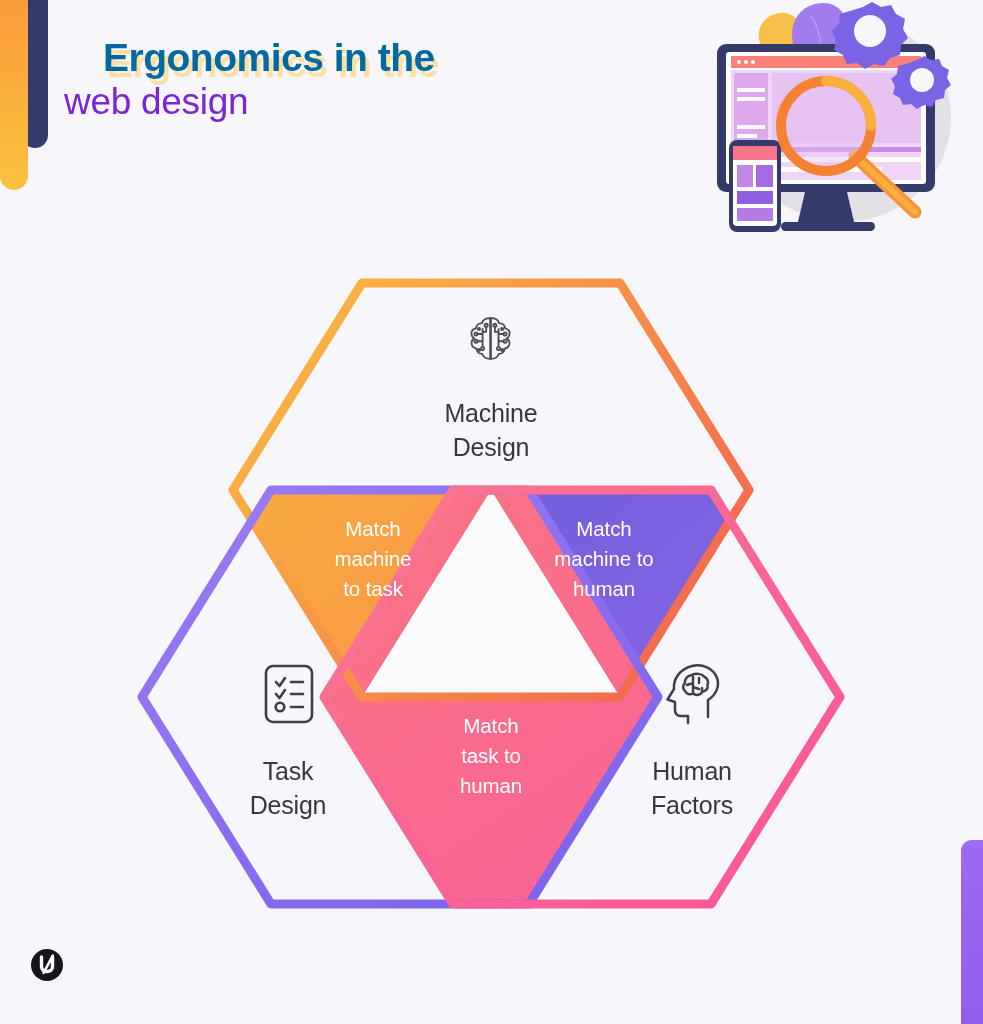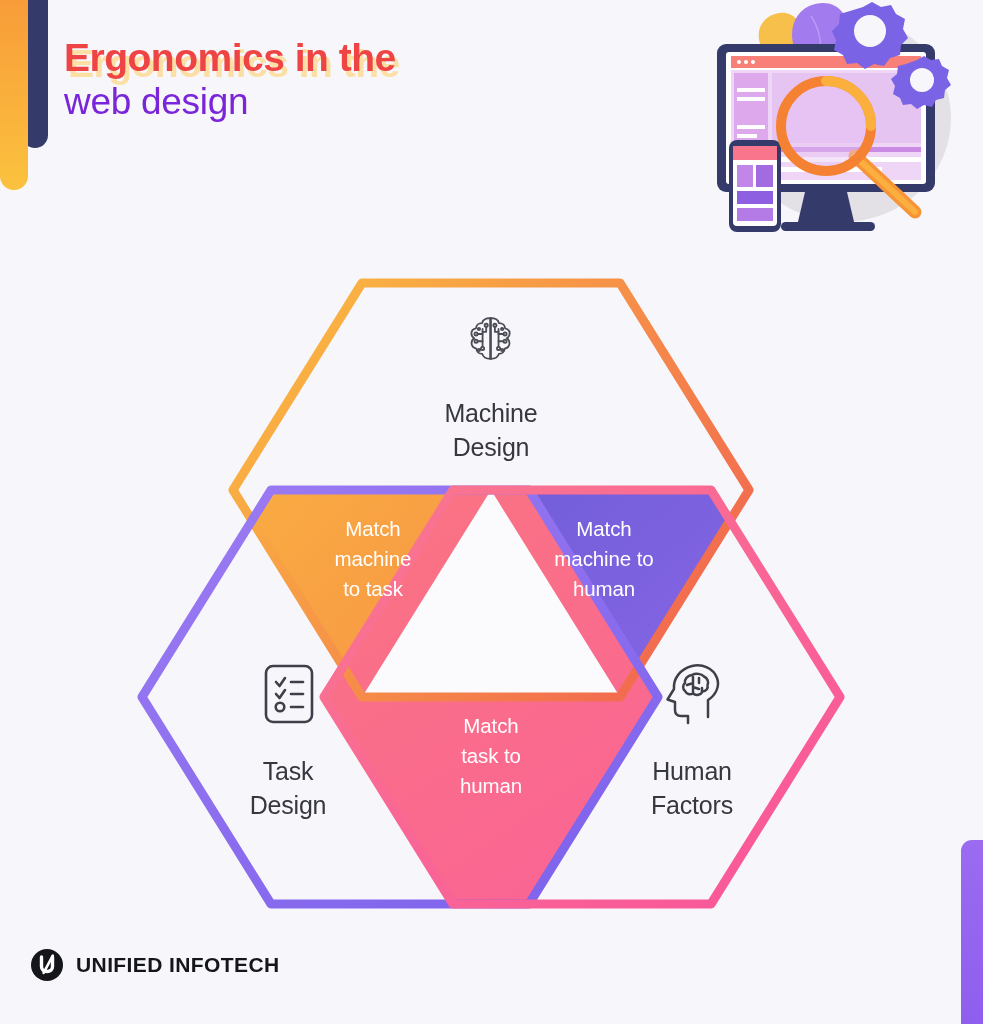--- a/index.html
+++ b/index.html
@@ -50,25 +50,26 @@
   
   .header {
     position: absolute;
     left: 64px;
     top: 38px;
     z-index: 5;
   }
   .title-line1 {
     font-size: 39px;
     font-weight: bold;
-    color: #ef4444;
+    color: #0369a1;
     letter-spacing: -0.5px;
     line-height: 1.0;
     text-shadow: 4px 6px 0 #FBDFA5;
     white-space: nowrap;
+    margin-left: 39px;
   }
   .title-line2 {
     font-size: 37px;
     font-weight: normal;
     color: #7A25D9;
     letter-spacing: -0.3px;
     line-height: 1.0;
     margin-top: 6px;
     white-space: nowrap;
   }
@@ -331,14 +332,13 @@
   <text class="overlap-label" x="491" y="505" text-anchor="middle">task to</text>
   <text class="overlap-label" x="491" y="535" text-anchor="middle">human</text>
 </svg>
 
 <div class="footer">
   <svg class="logo-mark" viewBox="0 0 34 34">
     <circle cx="17" cy="17" r="16" fill="#15161B"></circle>
     <path d="M11.5,9 L11.5,18.5 C11.5,21.5 13.8,23.5 17,23.5 C20.2,23.5 22.5,21.5 22.5,18.5 L22.5,9" fill="none" stroke="#FFFFFF" stroke-width="3.4" stroke-linecap="round"></path>
     <path d="M22.8,7.6 L13.6,24.8" stroke="#FFFFFF" stroke-width="2.6" stroke-linecap="round"></path>
   </svg>
-  <div class="logo-text">UNIFIED INFOTECH</div>
 </div>
 
 </body></html>

